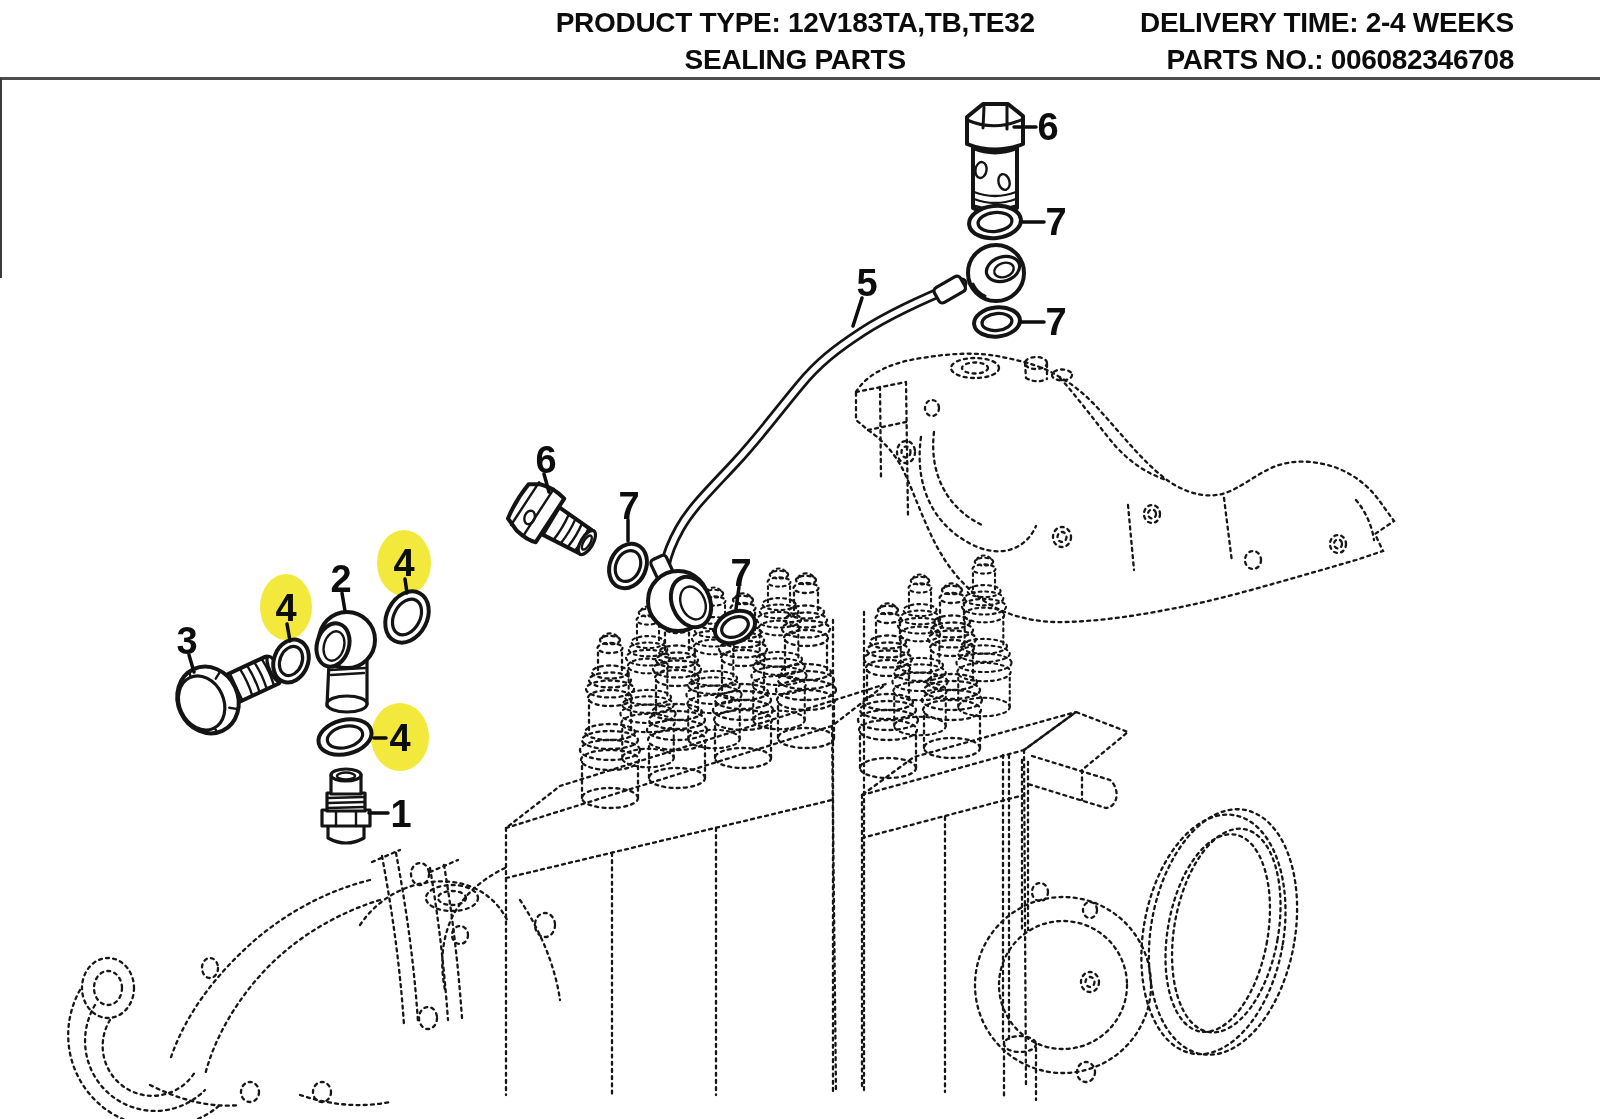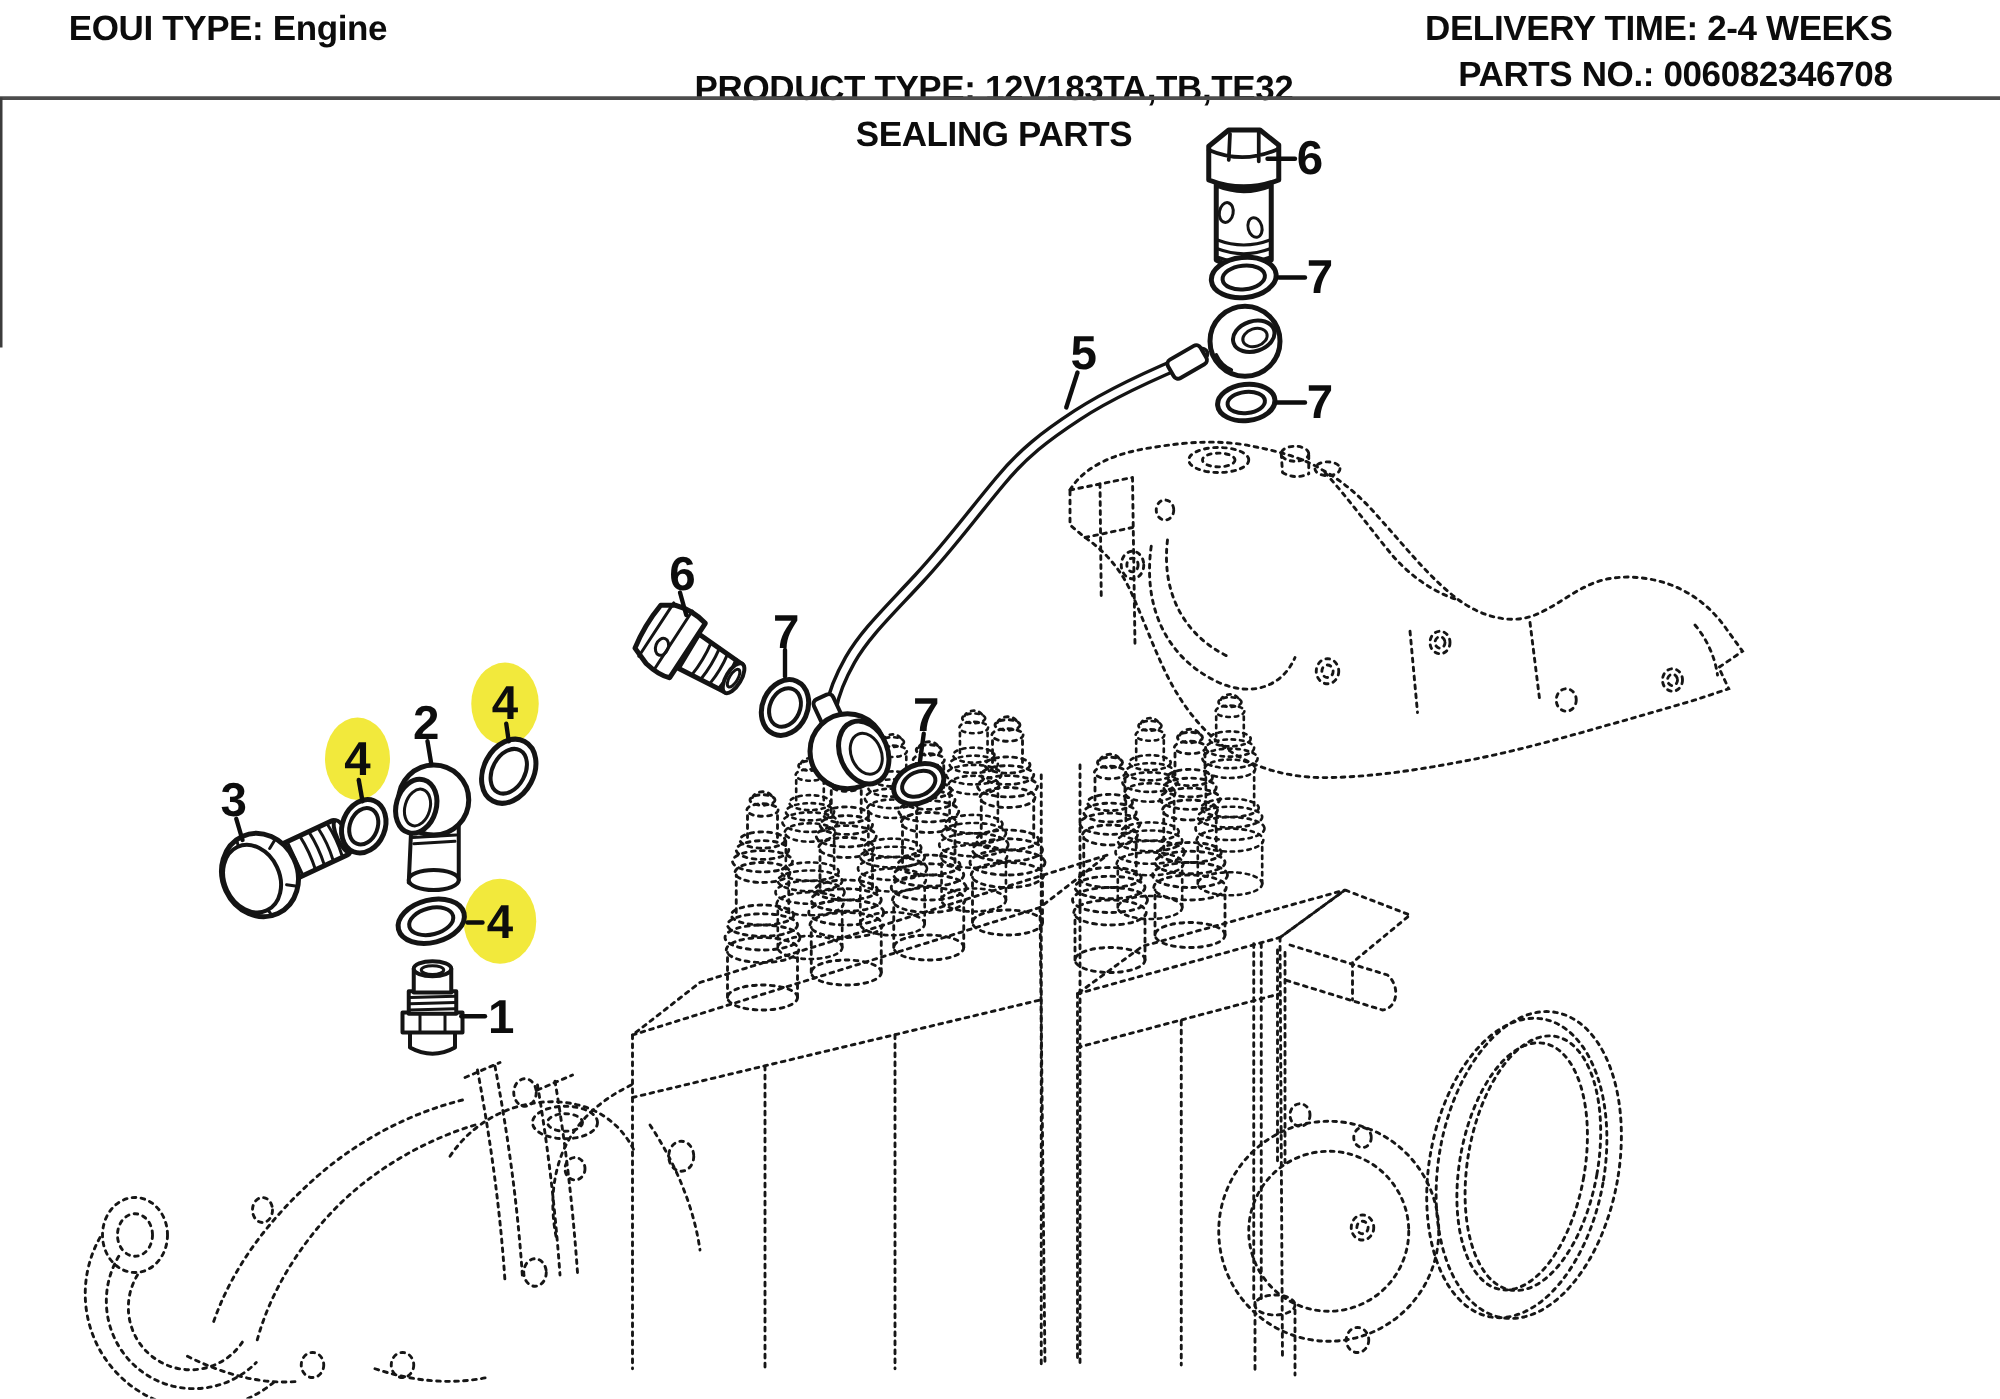--- a/index.html
+++ b/index.html
@@ -2,41 +2,40 @@
 <html><head>
 <meta charset="utf-8">
 <style>
   html,body{margin:0;padding:0;background:#fff;width:1600px;height:1119px;overflow:hidden;
             font-family:"Liberation Sans",sans-serif;}
   .page{position:relative;width:1600px;height:1119px;background:#fff;}
   .hdr{position:absolute;top:0;left:0;width:1600px;height:78px;background:#fff;}
   .hdr .col{position:absolute;top:4px;font-size:28px;font-weight:bold;color:#0c0c0c;
             line-height:37px;letter-spacing:-0.3px;white-space:nowrap;}
   .hdr .col.left{left:55px;text-align:left;}
-  .hdr .col.center{left:50%;transform:translateX(-51%);text-align:center;margin-top:48px;}
+  .hdr .col.center{left:50%;transform:translateX(-51%);text-align:center;}
   .hdr .col.right{left:1140px;text-align:right;}
   .hdr-rule{position:absolute;top:77px;left:0;width:1600px;height:3px;background:#4d4d4d;}
   .left-edge{position:absolute;top:78px;left:0;width:2px;height:200px;background:#3c3c3c;}
   svg{position:absolute;top:0;left:0;}
   svg text{font-family:"Liberation Sans",sans-serif;font-weight:bold;font-size:38px;fill:#0d0d0d;}
   .dash{fill:none;stroke:#161616;stroke-width:2.3;stroke-dasharray:3 4.2;stroke-linecap:round;}
   .sol{fill:#ffffff;stroke:#141414;stroke-width:4;stroke-linejoin:round;}
   .sol3{fill:#ffffff;stroke:#141414;stroke-width:3.2;stroke-linejoin:round;}
   .ln{fill:none;stroke:#141414;stroke-width:3;stroke-linecap:round;}
   .ln2{fill:none;stroke:#141414;stroke-width:2.4;stroke-linecap:round;}
   .lead{stroke:#0d0d0d;stroke-width:3.5;stroke-linecap:round;}
 </style>
 </head>
 <body>
 
 <div class="page">
 
   <div class="hdr">
     <div class="col left">
-      <div>EOUI TYPE: Engine</div>
     </div>
     <div class="col center">
       <div>PRODUCT TYPE: 12V183TA,TB,TE32</div>
       <div>SEALING PARTS</div>
     </div>
     <div class="col right">
       <div>DELIVERY TIME: 2-4 WEEKS</div>
       <div>PARTS NO.: 006082346708</div>
     </div>
   </div>

